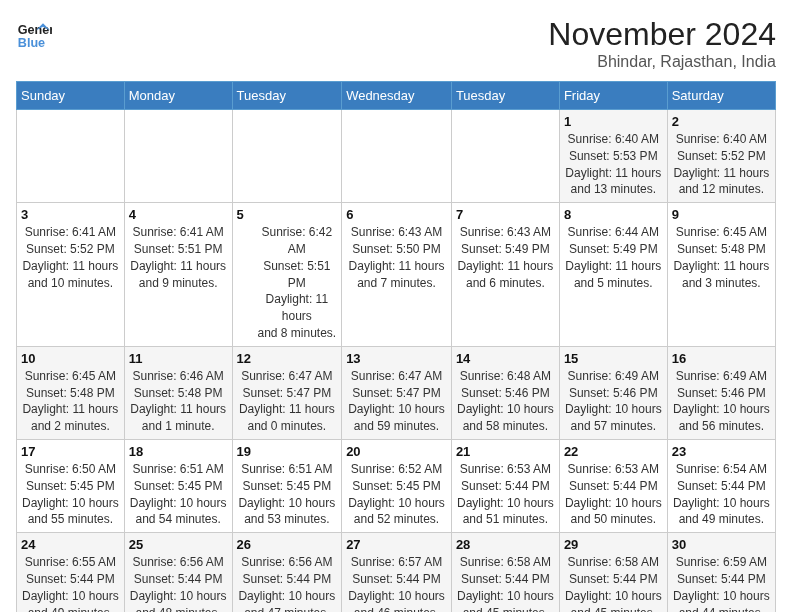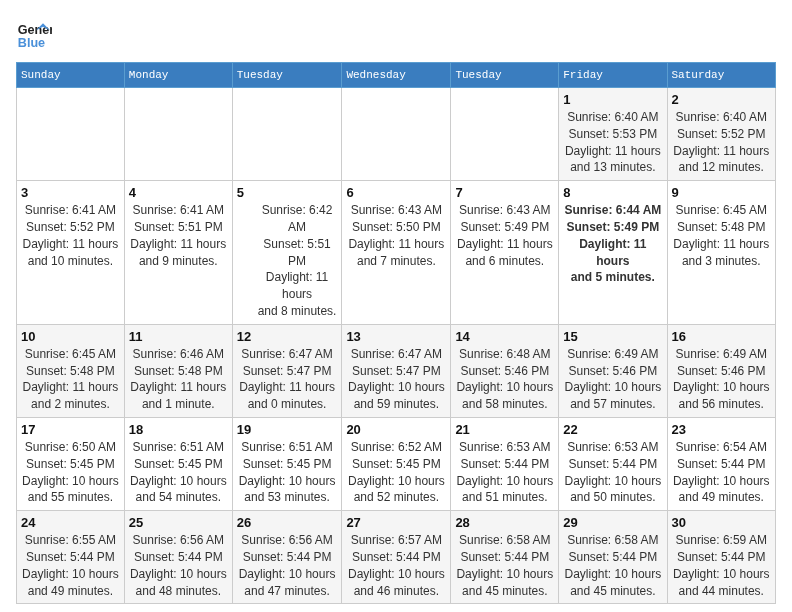--- a/index.html
+++ b/index.html
@@ -42,24 +42,23 @@
       border-collapse: collapse;
       font-size: 11px;
     }
     thead tr {
       background-color: #3a7dbf;
       color: #fff;
     }
     thead th {
       padding: 6px 4px;
       text-align: left;
-      font-size: 11px;
+      font-size: 13px;
       font-weight: normal;
       border: 1px solid #5a9dd0;
-      font-family: Liberation Mono, monospace;
     }
     tbody tr {
       vertical-align: top;
     }
     tbody td {
       border: 1px solid #ccc;
       padding: 4px;
       height: 80px;
       width: 113px;
       background: #fff;
@@ -86,20 +85,24 @@
 </head>
 <body>
 
 <div class="header-area">
   <div class="logo">
     <svg class="logo-icon" viewBox="0 0 40 40">
       <text x="2" y="20" font-size="14" font-weight="bold" fill="#222" font-family="Arial">General</text>
       <text x="2" y="34" font-size="14" font-weight="bold" fill="#4a90d9" font-family="Arial">Blue</text>
       <polygon points="30,8 38,16 30,12 22,16" fill="#4a90d9"></polygon>
     </svg>
+  </div>
+  <div class="title-area">
+    <div class="month-title">November 2024</div>
+    <div class="location-title">Bhindar, Rajasthan, India</div>
   </div>
 </div>
 
 <table>
   <thead>
     <tr>
     <th>Sunday</th>
         <th>Monday</th>
         <th>Tuesday</th>
         <th>Wednesday</th>
@@ -161,21 +164,21 @@
         </td>
         <td>
           <div class="day-num">7</div>
           <div class="day-info" style="white-space: pre-line;">Sunrise: 6:43 AM
 Sunset: 5:49 PM
 Daylight: 11 hours
 and 6 minutes.</div>
         </td>
         <td>
           <div class="day-num">8</div>
-          <div class="day-info" style="white-space: pre-line; font-weight: bold;">Sunrise: 6:44 AM
+          <div class="day-info" style="white-space: pre-line;">Sunrise: 6:44 AM
 Sunset: 5:49 PM
 Daylight: 11 hours
 and 5 minutes.</div>
         </td>
         <td>
           <div class="day-num">9</div>
           <div class="day-info" style="white-space: pre-line;">Sunrise: 6:45 AM
 Sunset: 5:48 PM
 Daylight: 11 hours
 and 3 minutes.</div>

